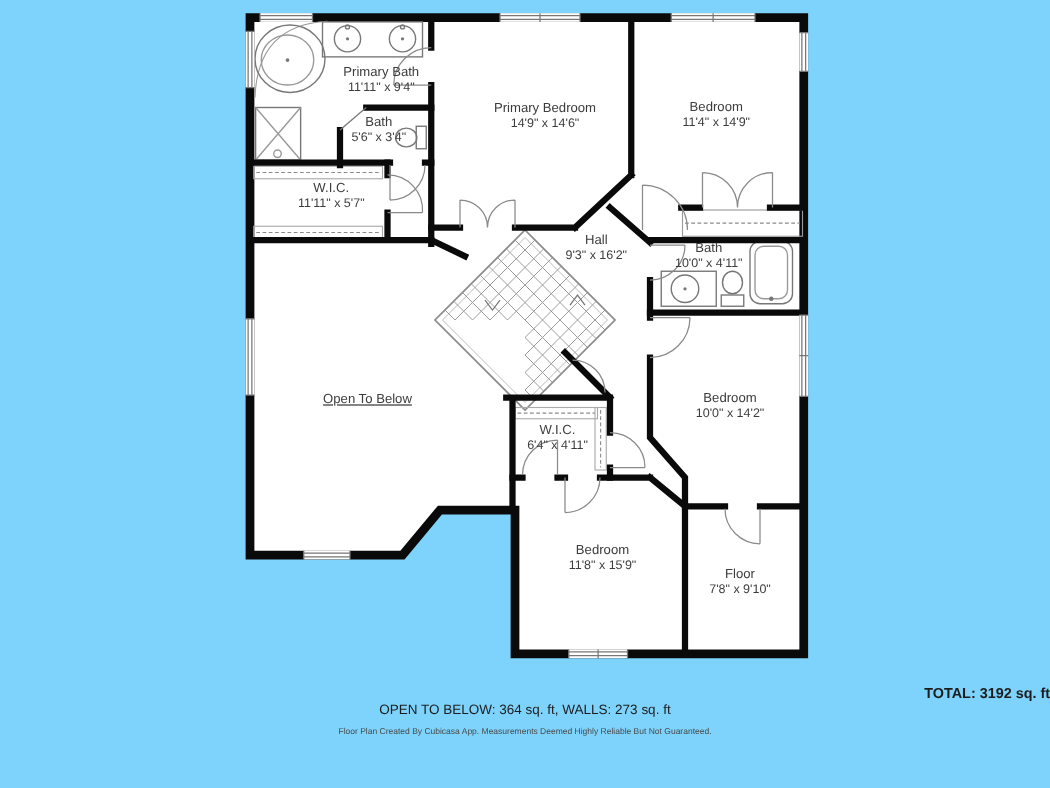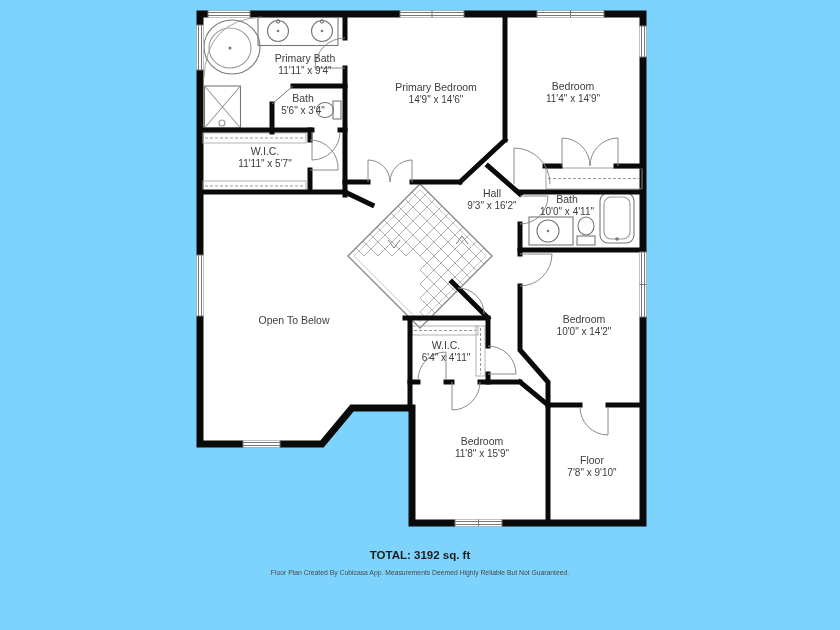--- a/index.html
+++ b/index.html
@@ -4,21 +4,21 @@
 <style>
   html,body{margin:0;padding:0;background:#ffffff;}
   .stage{position:relative;width:840px;height:630px;background:#7dd3fc;overflow:hidden;
          font-family:"Liberation Sans", sans-serif;}
   svg{position:absolute;left:0;top:0;}
   .room-label{position:absolute;transform:translate(-50%,-50%);text-align:center;
               color:#3c3c3c;white-space:nowrap;pointer-events:none;}
   .rname{font-size:10.5px;line-height:13px;}
   .rdims{font-size:10px;line-height:12px;}
   .summary{position:absolute;top:549px;left:0;width:840px;text-align:center;color:#1c1c1c;}
-  .summary .total{font-weight:bold;font-size:11.5px;line-height:13px;}
+  .summary .total{font-weight:bold;font-size:11.5px;line-height:13px;text-align:right;}
   .summary .line{font-size:10.8px;line-height:12.5px;}
   .summary .disclaimer{font-size:6.8px;color:#4a4a4a;margin-top:7px;}
 </style>
 </head>
 <body>
 
 <div class="stage">
 
 <svg width="840" height="630" viewBox="0 0 840 630">
   <defs>
@@ -178,29 +178,29 @@
   <div class="rdims">11'11" x 5'7"</div>
 </div>
 <div class="room-label" style="left:424px;top:93px;margin-left:12px;">
   <div class="rname">Primary Bedroom</div>
   <div class="rdims">14'9" x 14'6"</div>
 </div>
 <div class="room-label" style="left:573px;top:92px;">
   <div class="rname">Bedroom</div>
   <div class="rdims">11'4" x 14'9"</div>
 </div>
-<div class="room-label" style="left:492px;top:199px;">
+<div class="room-label" style="left:477px;top:199px;">
   <div class="rname">Hall</div>
   <div class="rdims">9'3" x 16'2"</div>
 </div>
 <div class="room-label" style="left:567px;top:205px;">
   <div class="rname">Bath</div>
   <div class="rdims">10'0" x 4'11"</div>
 </div>
-<div class="room-label" style="left:294px;top:320px;">
+<div class="room-label" style="left:294px;top:320px;text-decoration:underline;">
   <div class="rname">Open To Below</div>
 </div>
 <div class="room-label" style="left:446px;top:351px;">
   <div class="rname">W.I.C.</div>
   <div class="rdims">6'4" x 4'11"</div>
 </div>
 <div class="room-label" style="left:584px;top:325px;">
   <div class="rname">Bedroom</div>
   <div class="rdims">10'0" x 14'2"</div>
 </div>
@@ -208,16 +208,17 @@
   <div class="rname">Bedroom</div>
   <div class="rdims">11'8" x 15'9"</div>
 </div>
 <div class="room-label" style="left:592px;top:466px;">
   <div class="rname">Floor</div>
   <div class="rdims">7'8" x 9'10"</div>
 </div>
 
 <div class="summary">
   <div class="total">TOTAL: 3192 sq. ft</div>
+  <div class="line">OPEN TO BELOW: 364 sq. ft, WALLS: 273 sq. ft</div>
   <div class="disclaimer">Floor Plan Created By Cubicasa App. Measurements Deemed Highly Reliable But Not Guaranteed.</div>
 </div>
 
 </div>
 
 </body></html>

